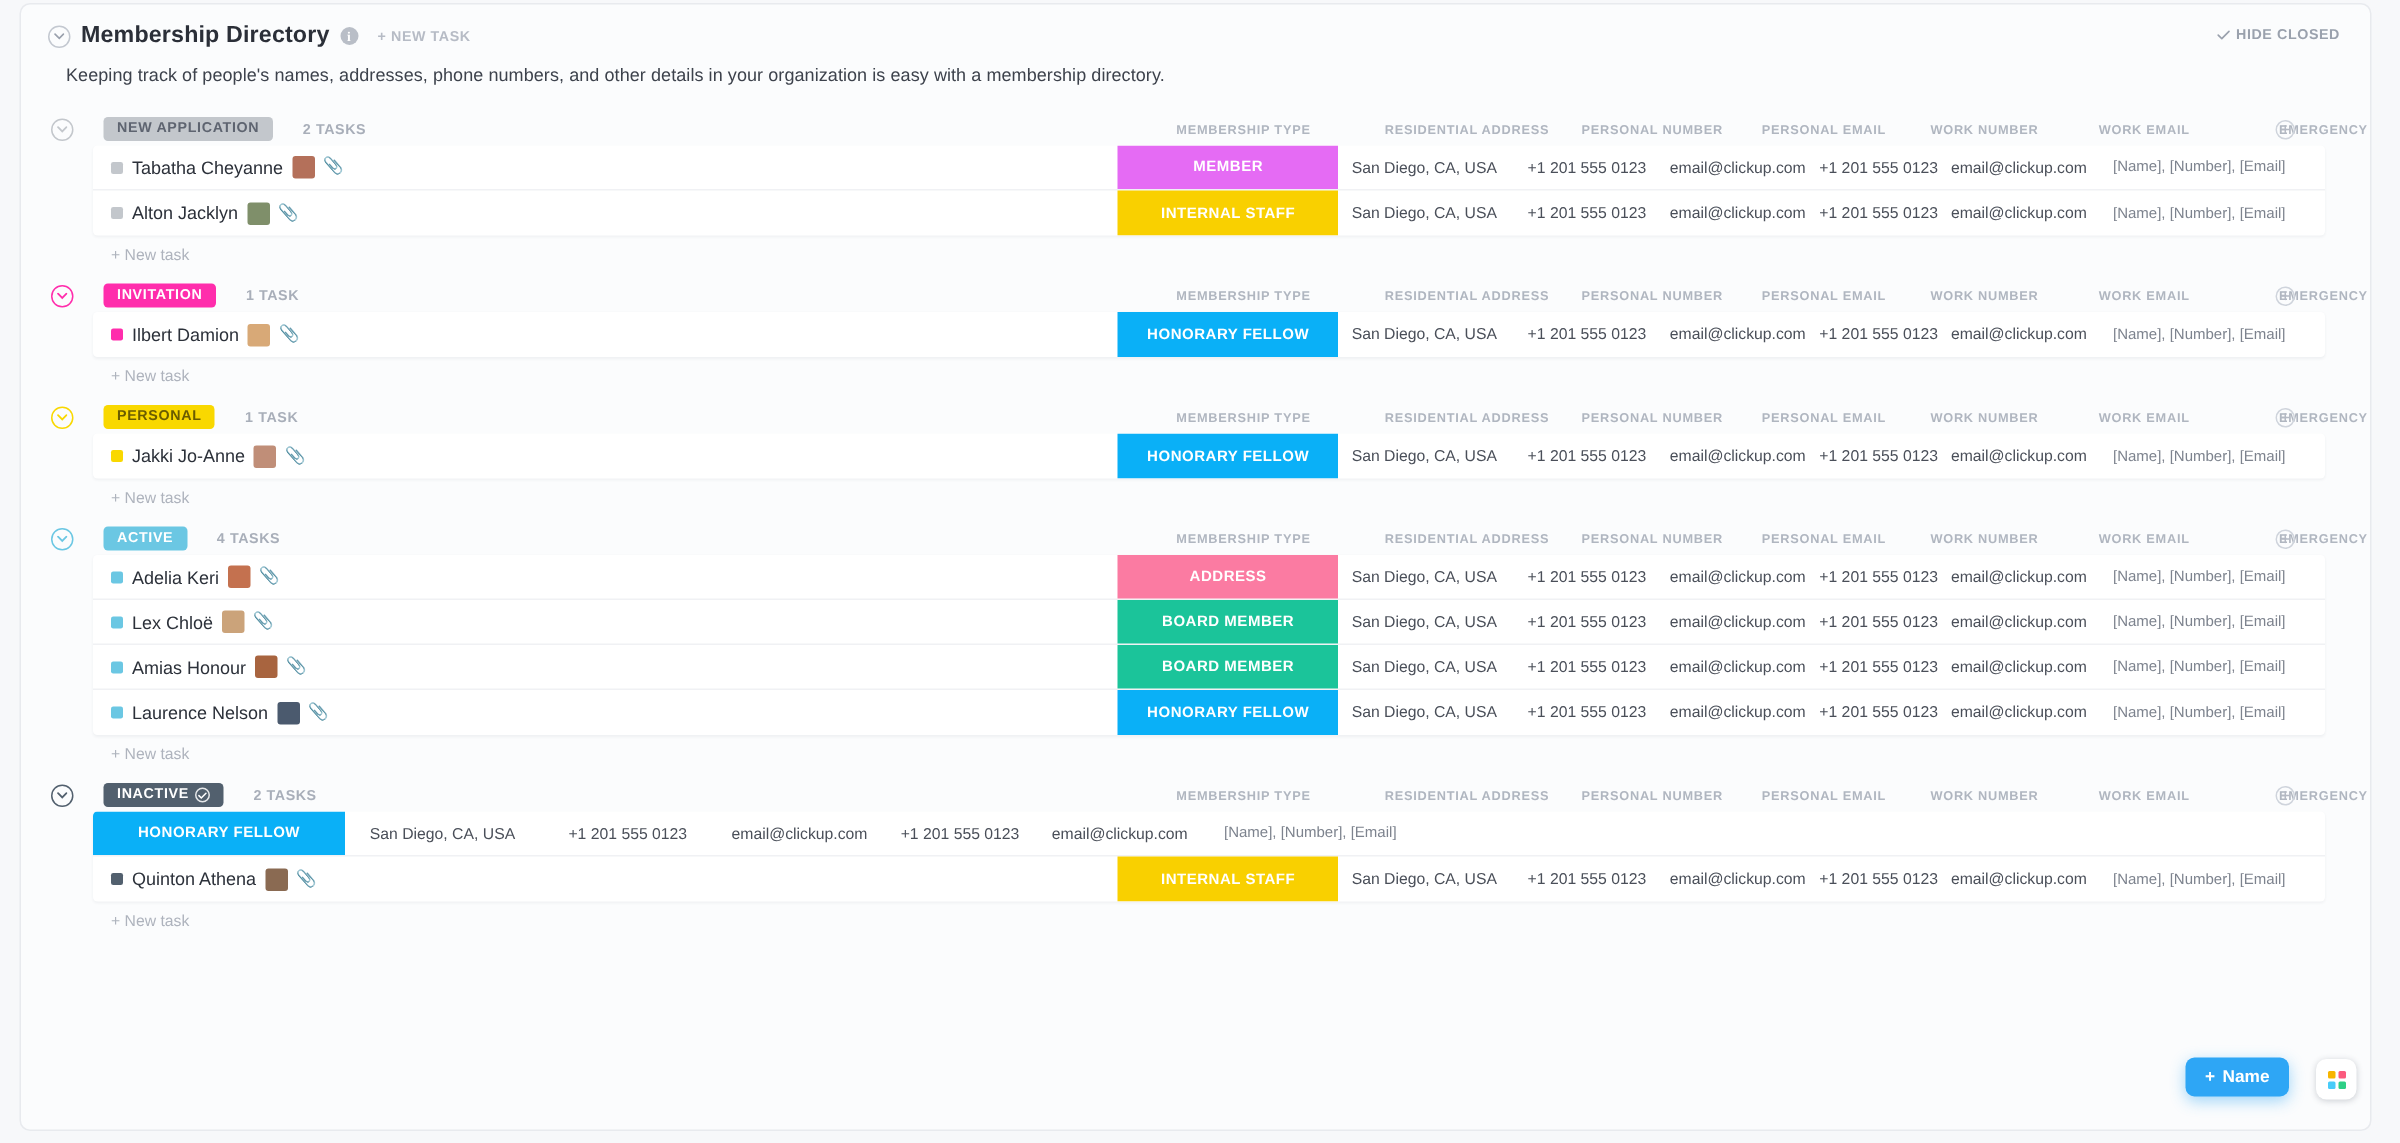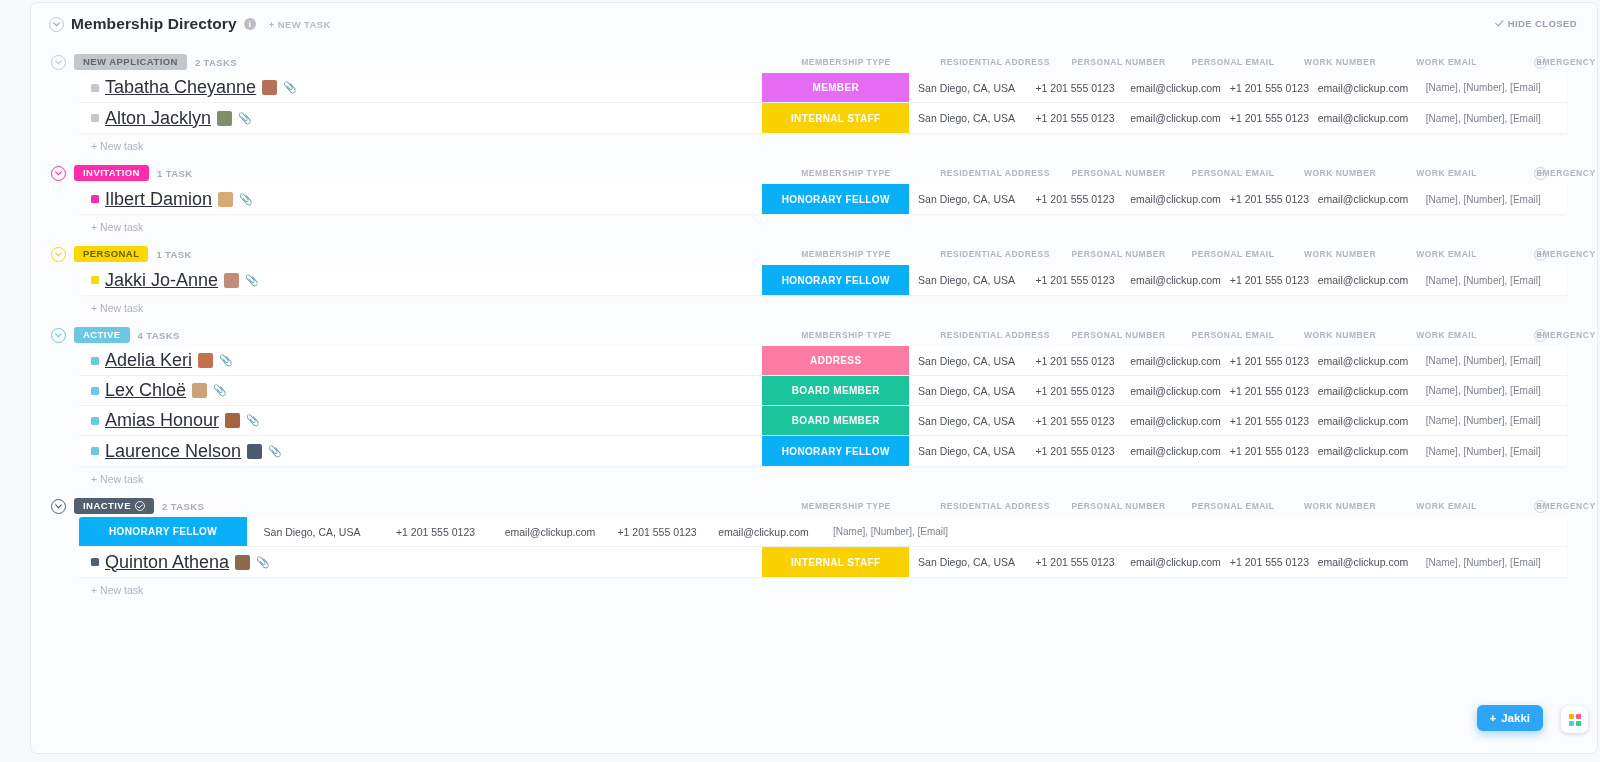--- a/index.html
+++ b/index.html
@@ -4,21 +4,21 @@
 <style>
   * { box-sizing: border-box; margin: 0; padding: 0; }
   html, body {
     width: 1600px; height: 762px;
     background: #f7f8fa;
     font-family: "Liberation Sans", sans-serif;
     overflow: hidden;
   }
   .page {
     position: absolute;
-    left: 30px; top: 2px;
+    left: 13px; top: 2px;
     width: 1568px; height: 752px;
     background: #fbfcfd;
     border: 1px solid #e8eaee;
     border-radius: 7px;
     overflow: hidden;
   }
 
   
   .doc-header {
     position: relative;
@@ -53,21 +53,21 @@
     display: flex; align-items: center; gap: 4px;
   }
   .doc-desc {
     font-size: 12px; color: #3d424c; margin-top: 10px; margin-left: 12px;
     letter-spacing: .05px;
   }
 
   
   .group { margin-top: 10px; }
   .group-head {
-    display: flex; align-items: center; gap: 8px;
+    display: flex; align-items: center; gap: 20px;
     height: 22px; padding-left: 20px;
     position: relative;
   }
   .group-chev {
     width: 15px; height: 15px; border-radius: 50%;
     border: 1.4px solid #c3c8d0;
     display: inline-flex; align-items: center; justify-content: center;
     flex: 0 0 auto;
   }
   .status-chip {
@@ -116,21 +116,21 @@
     border-bottom: 1px solid #f0f1f4;
     position: relative;
   }
   .row:last-child { border-bottom: none; }
   .cell-name {
     display: flex; align-items: center; gap: 6px;
     padding-left: 12px;
     flex: 0 0 auto;
   }
   .sq { width: 8px; height: 8px; border-radius: 1.5px; flex: 0 0 auto; }
-  .tname { font-size: 18px; color: #2c313a; white-space: nowrap; text-decoration: underline; }
+  .tname { font-size: 12px; color: #2c313a; white-space: nowrap; }
   .avatar {
     width: 15px; height: 15px; border-radius: 2px;
     flex: 0 0 auto; display: inline-block;
     background-size: cover;
   }
   .clip { color: #b8bdc6; font-size: 11px; line-height: 1; }
   .pill {
     display: flex; align-items: center; justify-content: center;
     color: #fff; font-size: 10px; font-weight: bold; letter-spacing: .35px;
     white-space: nowrap;
@@ -179,20 +179,21 @@
       <span class="doc-title">Membership Directory</span>
       <span class="info-icon">i</span>
       <span class="new-task-top">+ NEW TASK</span>
     </div>
     <div class="hide-closed">
       <svg width="9" height="7" viewBox="0 0 9 7">
           <path d="M.8 3.4L3.2 5.8 8 .9" stroke="#9aa1ad" stroke-width="1.1" fill="none" stroke-linecap="round" stroke-linejoin="round"></path>
         </svg>
       <span>HIDE CLOSED</span>
     </div>
+    <div class="doc-desc">Keeping track of people's names, addresses, phone numbers, and other details in your organization is easy with a membership directory.</div>
   </div>
 
   <div id="groups-root">
       <div class="group">
         <div class="group-head">
           <span class="group-chev" style="border-color:#c3c7cc">
             <svg width="7" height="5" viewBox="0 0 7 5">
               <path d="M.7.8L3.5 3.6 6.3.8" stroke="#c3c7cc" stroke-width="1.2" fill="none" stroke-linecap="round"></path>
             </svg>
           </span>
@@ -625,21 +626,21 @@
               <span>[Name], [Number], [Email]</span>
             </div>
           </div>
         </div>
         <div class="new-task">+ New task</div>
       </div>
     </div>
 
   <div class="fab-task">
     <span>+</span>
-    <span>Jakki</span>
+    <span>Name</span>
   </div>
   <div class="fab-apps">
     <span class="apps-grid">
       <i style="background:#f7b500"></i>
         <i style="background:#fb5a7e"></i>
       <i style="background:#49ccf9"></i>
         <i style="background:#2ecf86"></i>
     </span>
   </div>
 </div>

